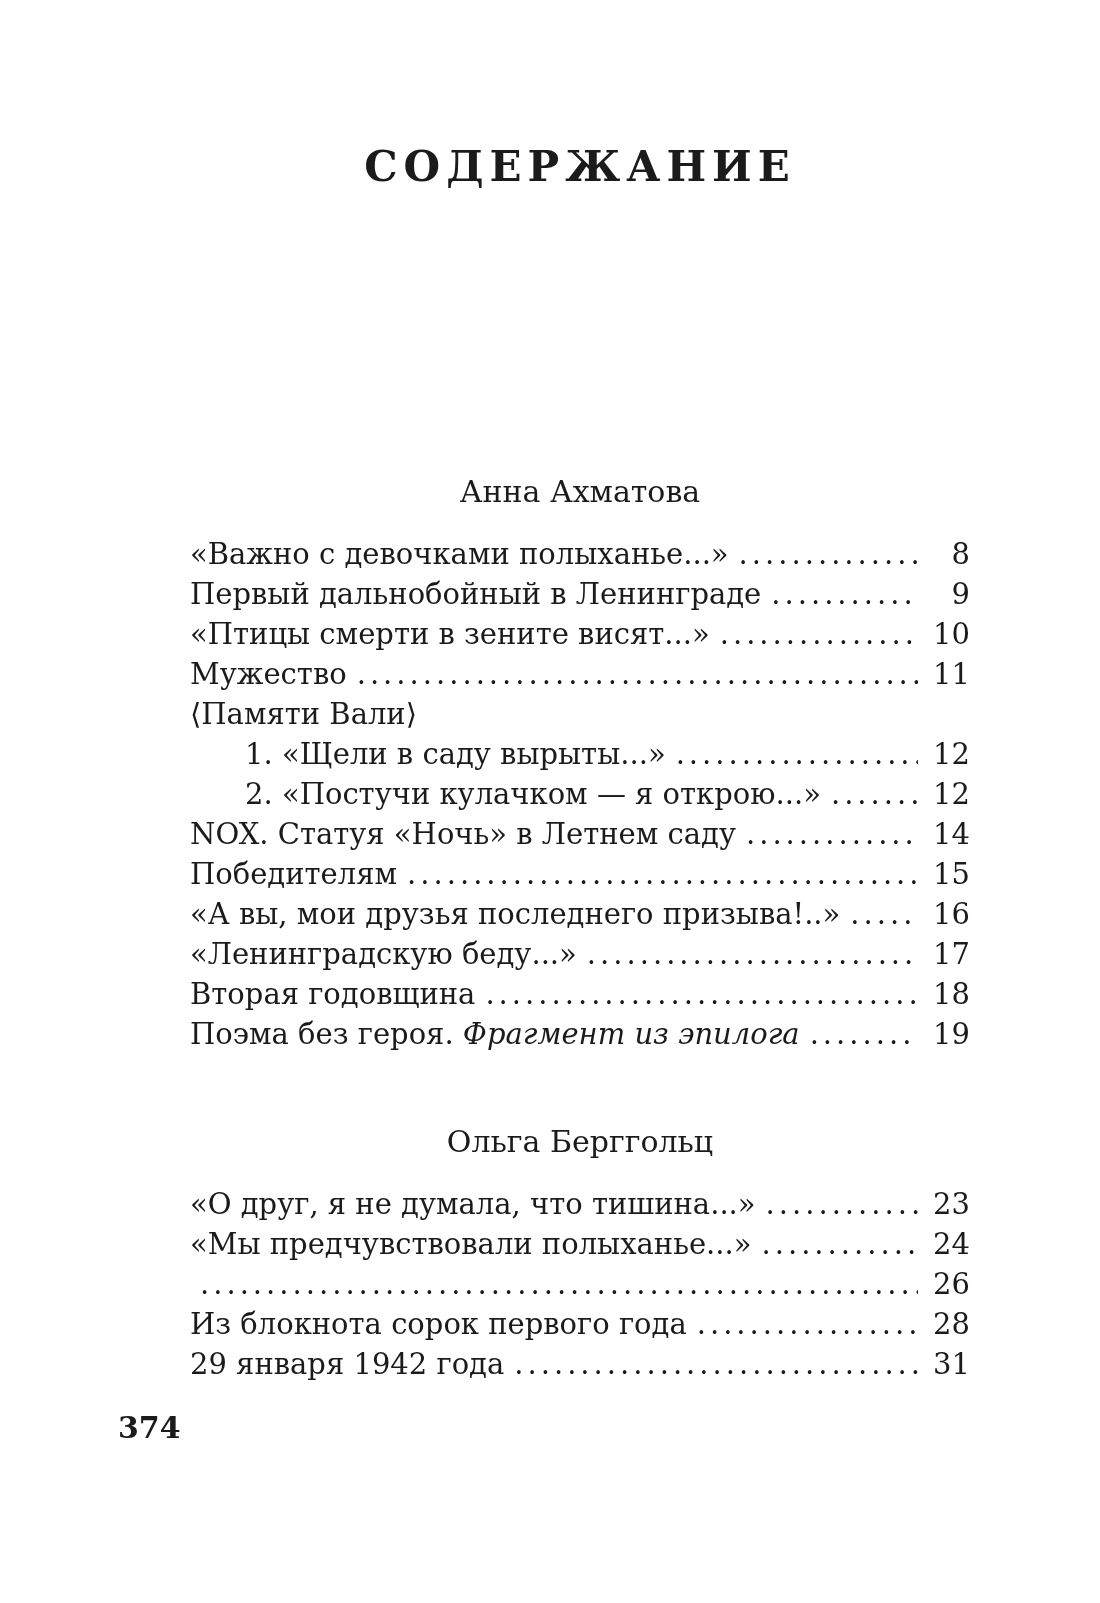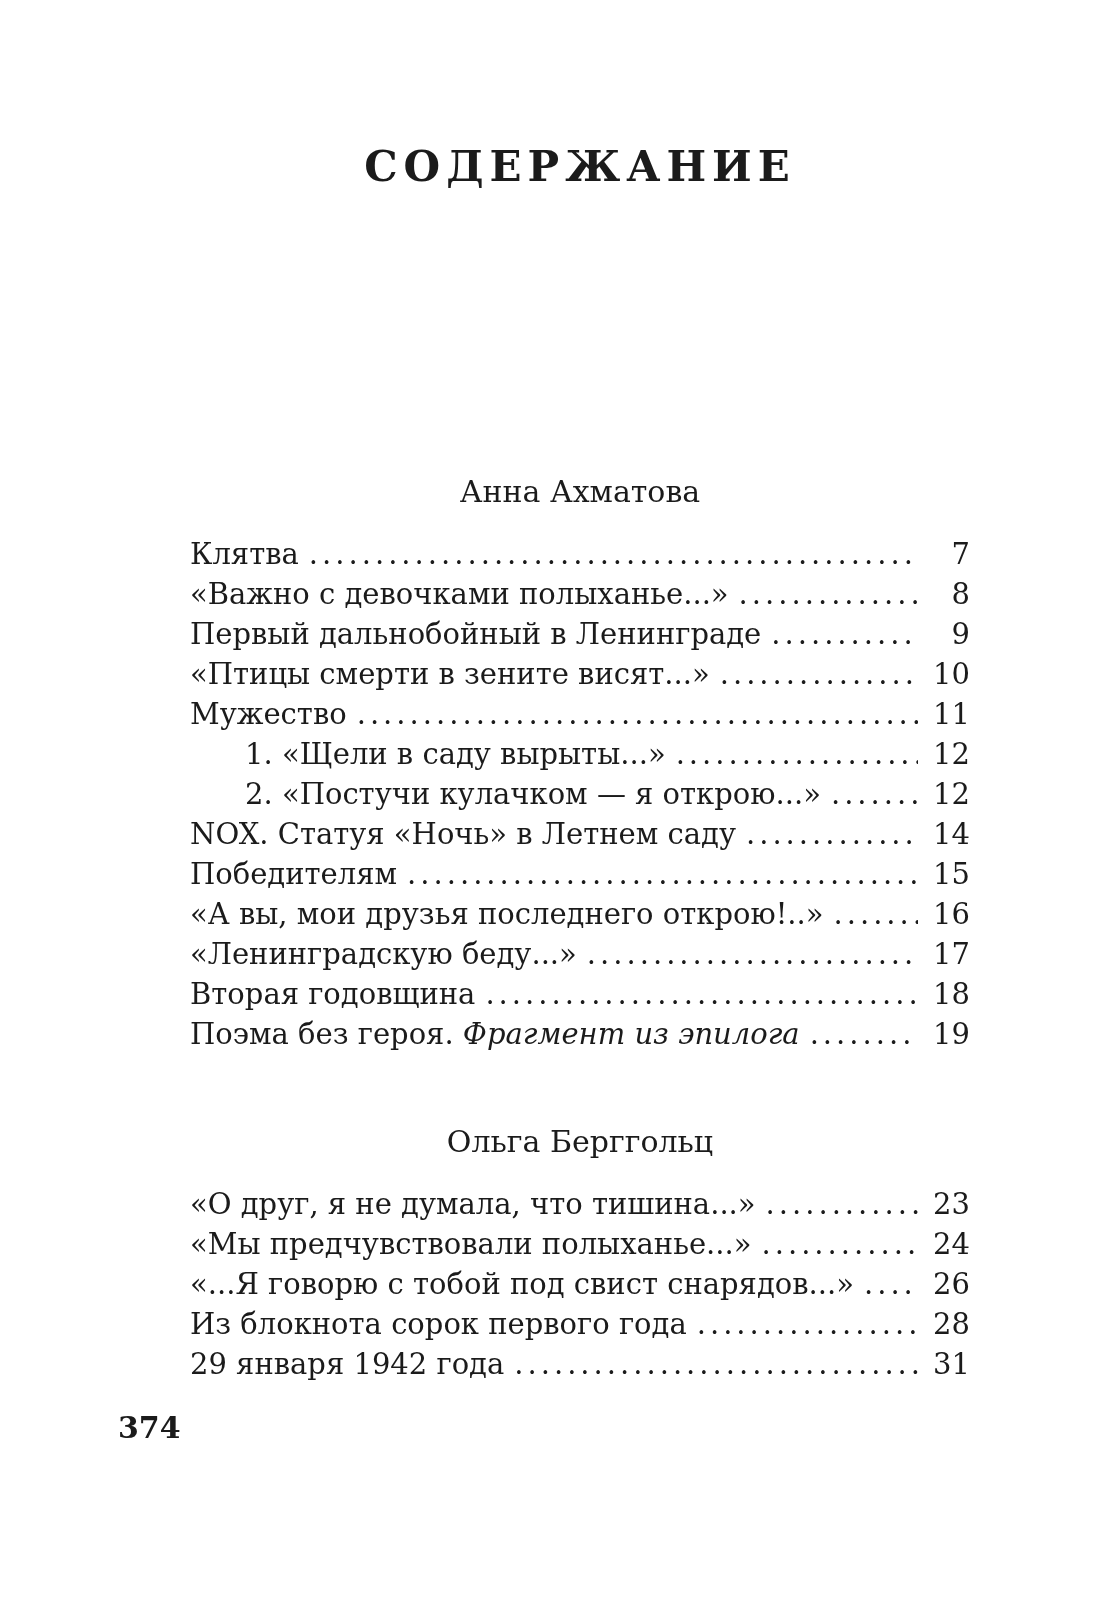--- a/index.html
+++ b/index.html
@@ -88,43 +88,41 @@
 <body>
 
 <div class="book-page">
   <h1 class="toc-title">СОДЕРЖАНИЕ</h1>
 
   <div class="toc-body" id="toc-body">
       <section class="toc-section">
         <h2 class="author">Анна Ахматова</h2>
         <div class="entries">
           <div class="entry">
-            <span class="entry-title">Клятва</span>
-            <span class="leader"></span>
-            <span class="pageno">7</span>
-          </div>
-          <div class="entry">
             <span class="entry-title">«Важно с девочками полыханье...»</span>
             <span class="leader"></span>
             <span class="pageno">8</span>
           </div>
           <div class="entry">
             <span class="entry-title">Первый дальнобойный в Ленинграде</span>
             <span class="leader"></span>
             <span class="pageno">9</span>
           </div>
           <div class="entry">
             <span class="entry-title">«Птицы смерти в зените висят...»</span>
             <span class="leader"></span>
             <span class="pageno">10</span>
           </div>
           <div class="entry">
             <span class="entry-title">Мужество</span>
             <span class="leader"></span>
             <span class="pageno">11</span>
+          </div>
+          <div class="entry">
+            <span class="entry-title">⟨Памяти Вали⟩</span>
           </div>
           <div class="entry indent">
             <span class="entry-title">1. «Щели в саду вырыты...»</span>
             <span class="leader"></span>
             <span class="pageno">12</span>
           </div>
           <div class="entry indent">
             <span class="entry-title">2. «Постучи кулачком — я открою...»</span>
             <span class="leader"></span>
             <span class="pageno">12</span>
@@ -133,21 +131,21 @@
             <span class="entry-title">NOX. Статуя «Ночь» в Летнем саду</span>
             <span class="leader"></span>
             <span class="pageno">14</span>
           </div>
           <div class="entry">
             <span class="entry-title">Победителям</span>
             <span class="leader"></span>
             <span class="pageno">15</span>
           </div>
           <div class="entry">
-            <span class="entry-title">«А вы, мои друзья последнего открою!..»</span>
+            <span class="entry-title">«А вы, мои друзья последнего призыва!..»</span>
             <span class="leader"></span>
             <span class="pageno">16</span>
           </div>
           <div class="entry">
             <span class="entry-title">«Ленинградскую беду...»</span>
             <span class="leader"></span>
             <span class="pageno">17</span>
           </div>
           <div class="entry">
             <span class="entry-title">Вторая годовщина</span>
@@ -168,21 +166,20 @@
             <span class="entry-title">«О друг, я не думала, что тишина...»</span>
             <span class="leader"></span>
             <span class="pageno">23</span>
           </div>
           <div class="entry">
             <span class="entry-title">«Мы предчувствовали полыханье...»</span>
             <span class="leader"></span>
             <span class="pageno">24</span>
           </div>
           <div class="entry">
-            <span class="entry-title">«...Я говорю с тобой под свист снарядов...»</span>
             <span class="leader"></span>
             <span class="pageno">26</span>
           </div>
           <div class="entry">
             <span class="entry-title">Из блокнота сорок первого года</span>
             <span class="leader"></span>
             <span class="pageno">28</span>
           </div>
           <div class="entry">
             <span class="entry-title">29 января 1942 года</span>

